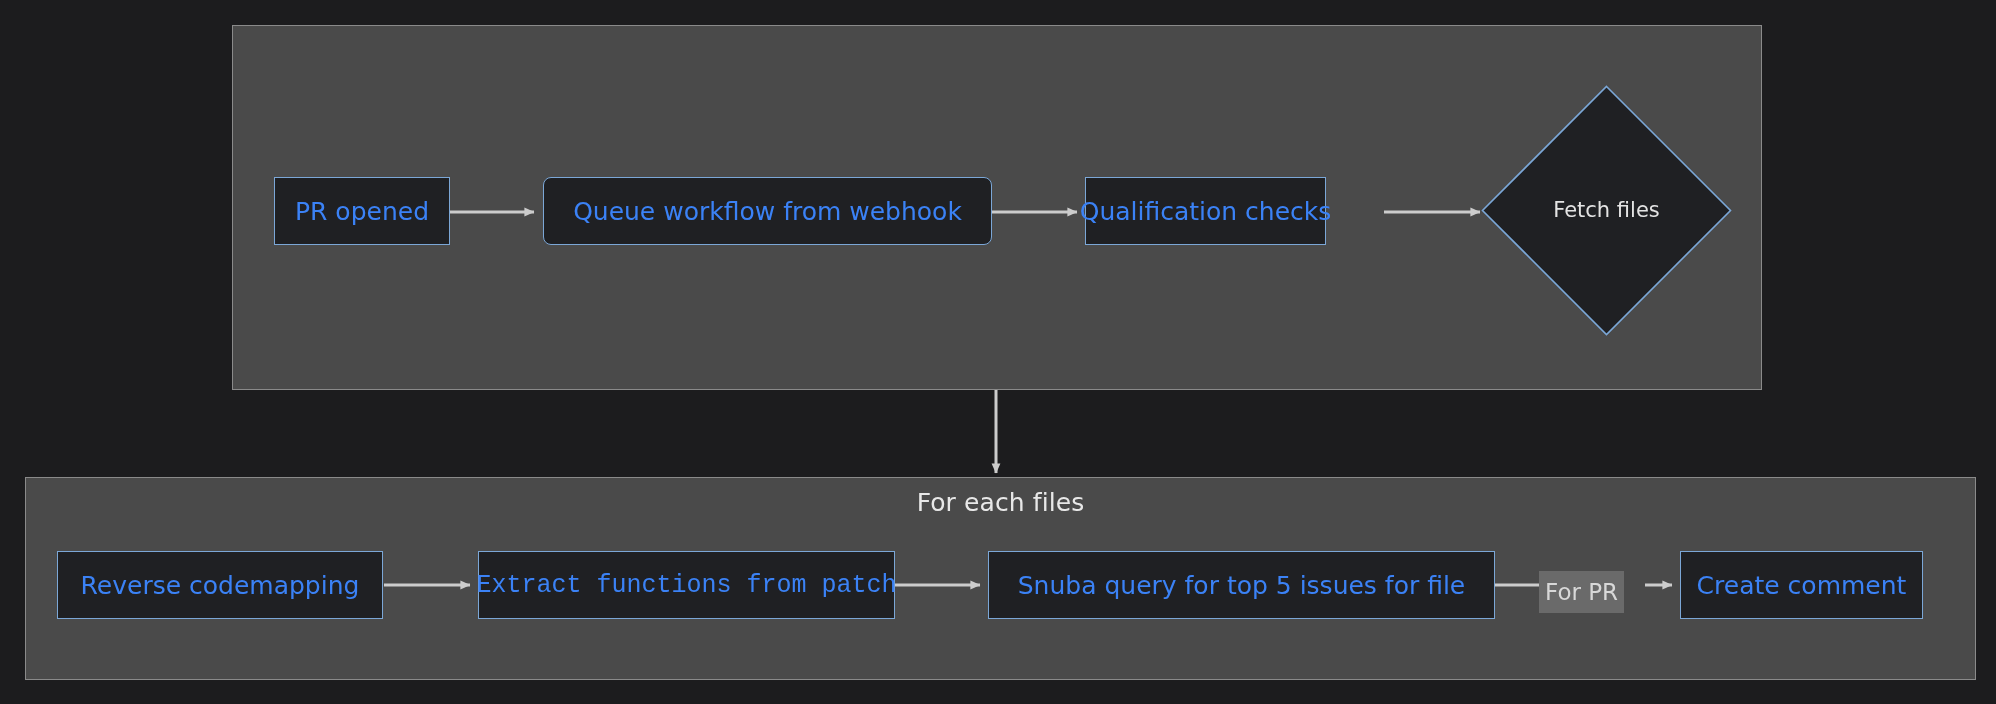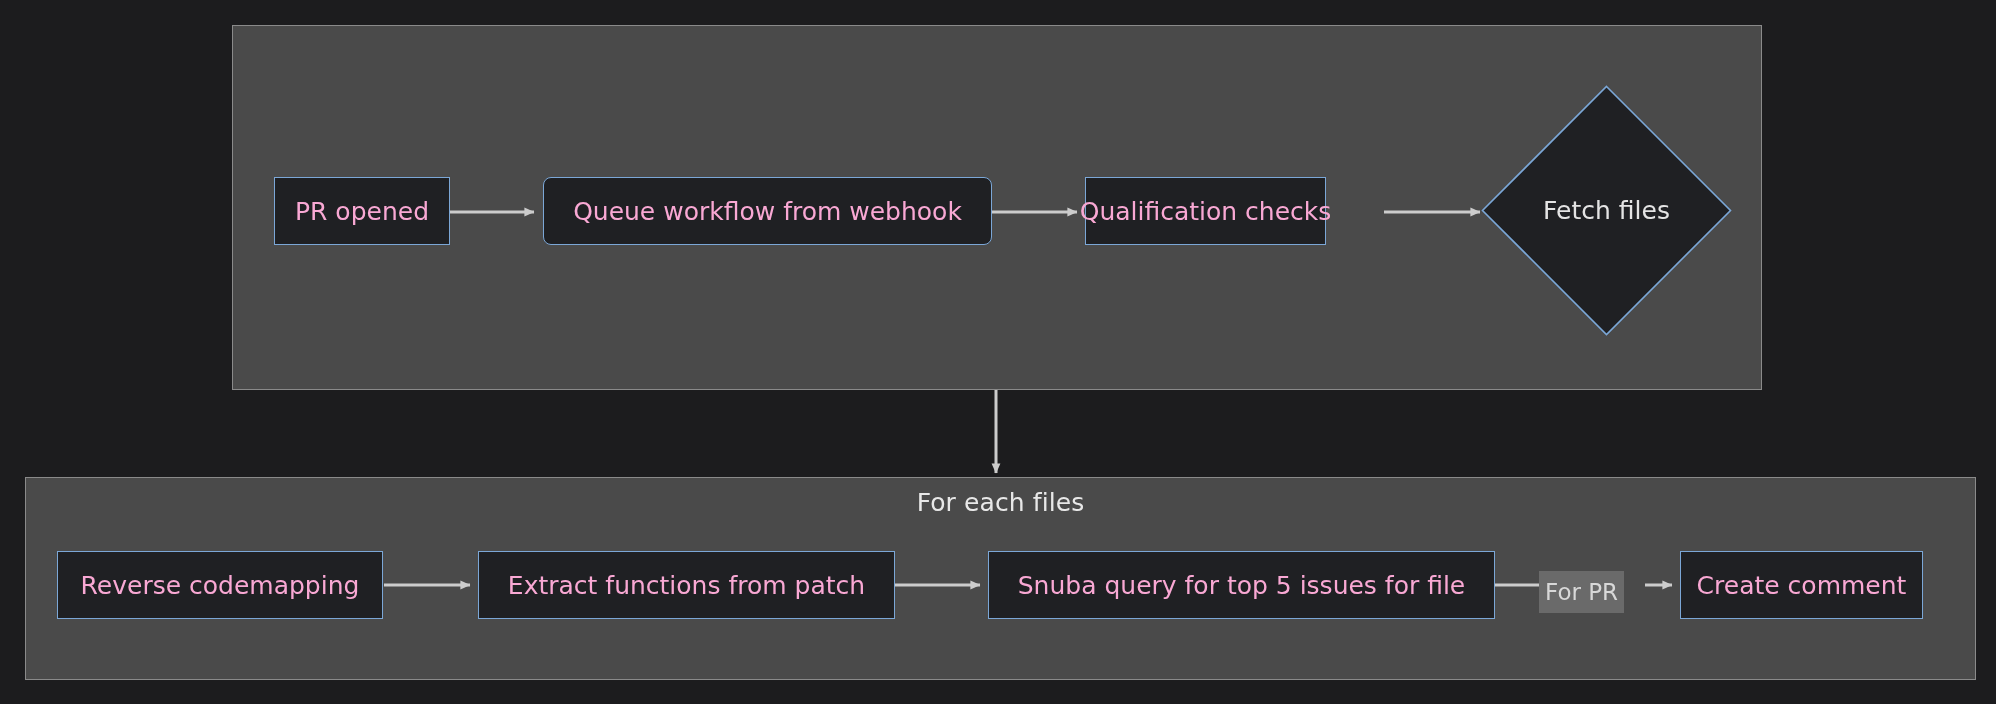--- a/index.html
+++ b/index.html
@@ -47,21 +47,21 @@
     line-height: 30px;
     letter-spacing: 0.1px;
     white-space: nowrap;
   }
   
   .node {
     position: absolute;
     background: #1f2023;
     border: 1.6px solid #7ba7d7;
     box-sizing: border-box;
-    color: #f9a8d4;
+    color: #3b82f6;
     font-size: 25px;
     line-height: 1;
     display: flex;
     align-items: center;
     justify-content: center;
     white-space: nowrap;
     padding: 0 14px;
   }
   .node.rounded { border-radius: 8px; }
   
@@ -72,21 +72,21 @@
     justify-content: center;
   }
   .diamond-shape {
     position: absolute;
     left: 0; top: 0;
     width: 100%; height: 100%;
   }
   .diamond-label {
     position: relative;
     color: #e4e4e4;
-    font-size: 25px;
+    font-size: 21px;
     line-height: 1;
     white-space: nowrap;
     z-index: 2;
   }
   
   .edge-label {
     position: absolute;
     background: #6a6a6a;
     color: #d8d8d8;
     font-size: 23px;
@@ -162,21 +162,21 @@
     <svg class="diamond-shape" viewBox="0 0 251 251" preserveAspectRatio="none" xmlns="http://www.w3.org/2000/svg">
       <polygon points="125.5,1.5 249.5,125.5 125.5,249.5 1.5,125.5" fill="#1f2023" stroke="#7ba7d7" stroke-width="1.6"></polygon>
     </svg>
     <span class="diamond-label">Fetch files</span>
   </div>
 
   <div class="node" style="left:57px; top:551px; width:326px; height:68px;">
     <span>Reverse codemapping</span>
   </div>
 
-  <div class="node" style="left:478px; top:551px; width:417px; height:68px;">
+  <div class="node" style="left:478px; top:551px; width:417px; height:68px;font-family:Liberation Mono, monospace;">
     <span>Extract functions from patch</span>
   </div>
 
   <div class="node" style="left:988px; top:551px; width:507px; height:68px;">
     <span>Snuba query for top 5 issues for file</span>
   </div>
 
   <div class="node" style="left:1680px; top:551px; width:243px; height:68px;">
     <span>Create comment</span>
   </div>

